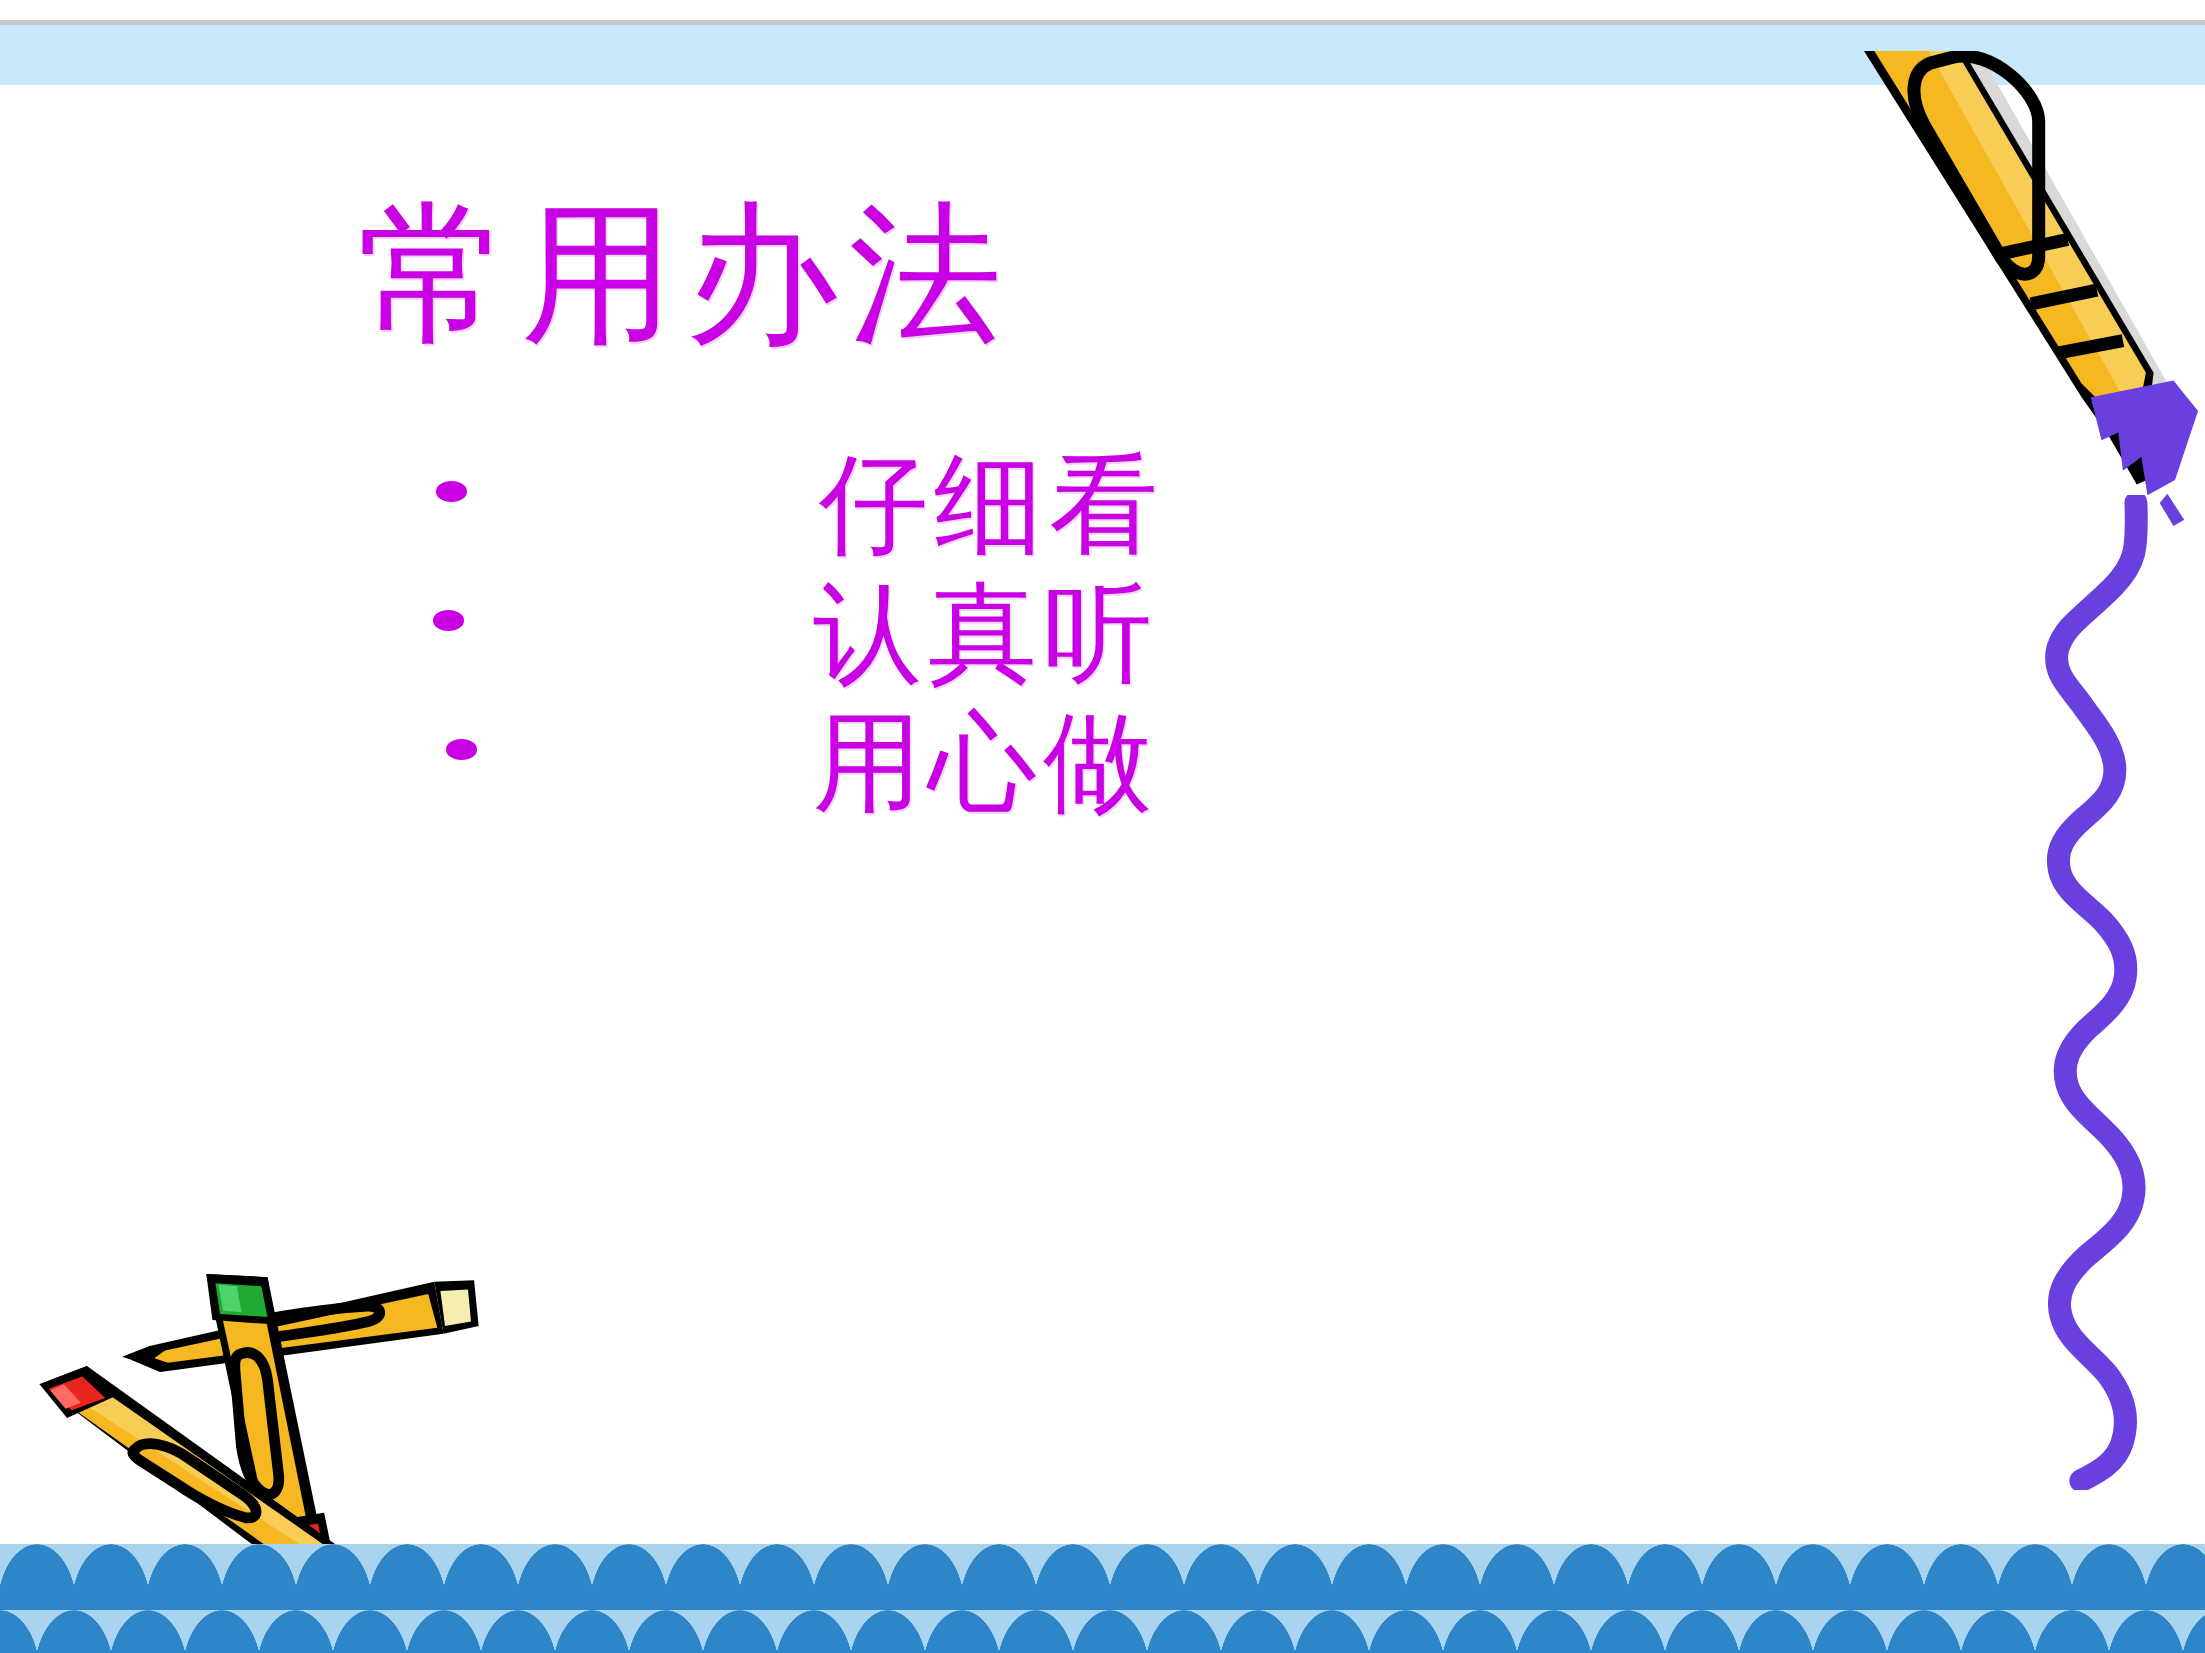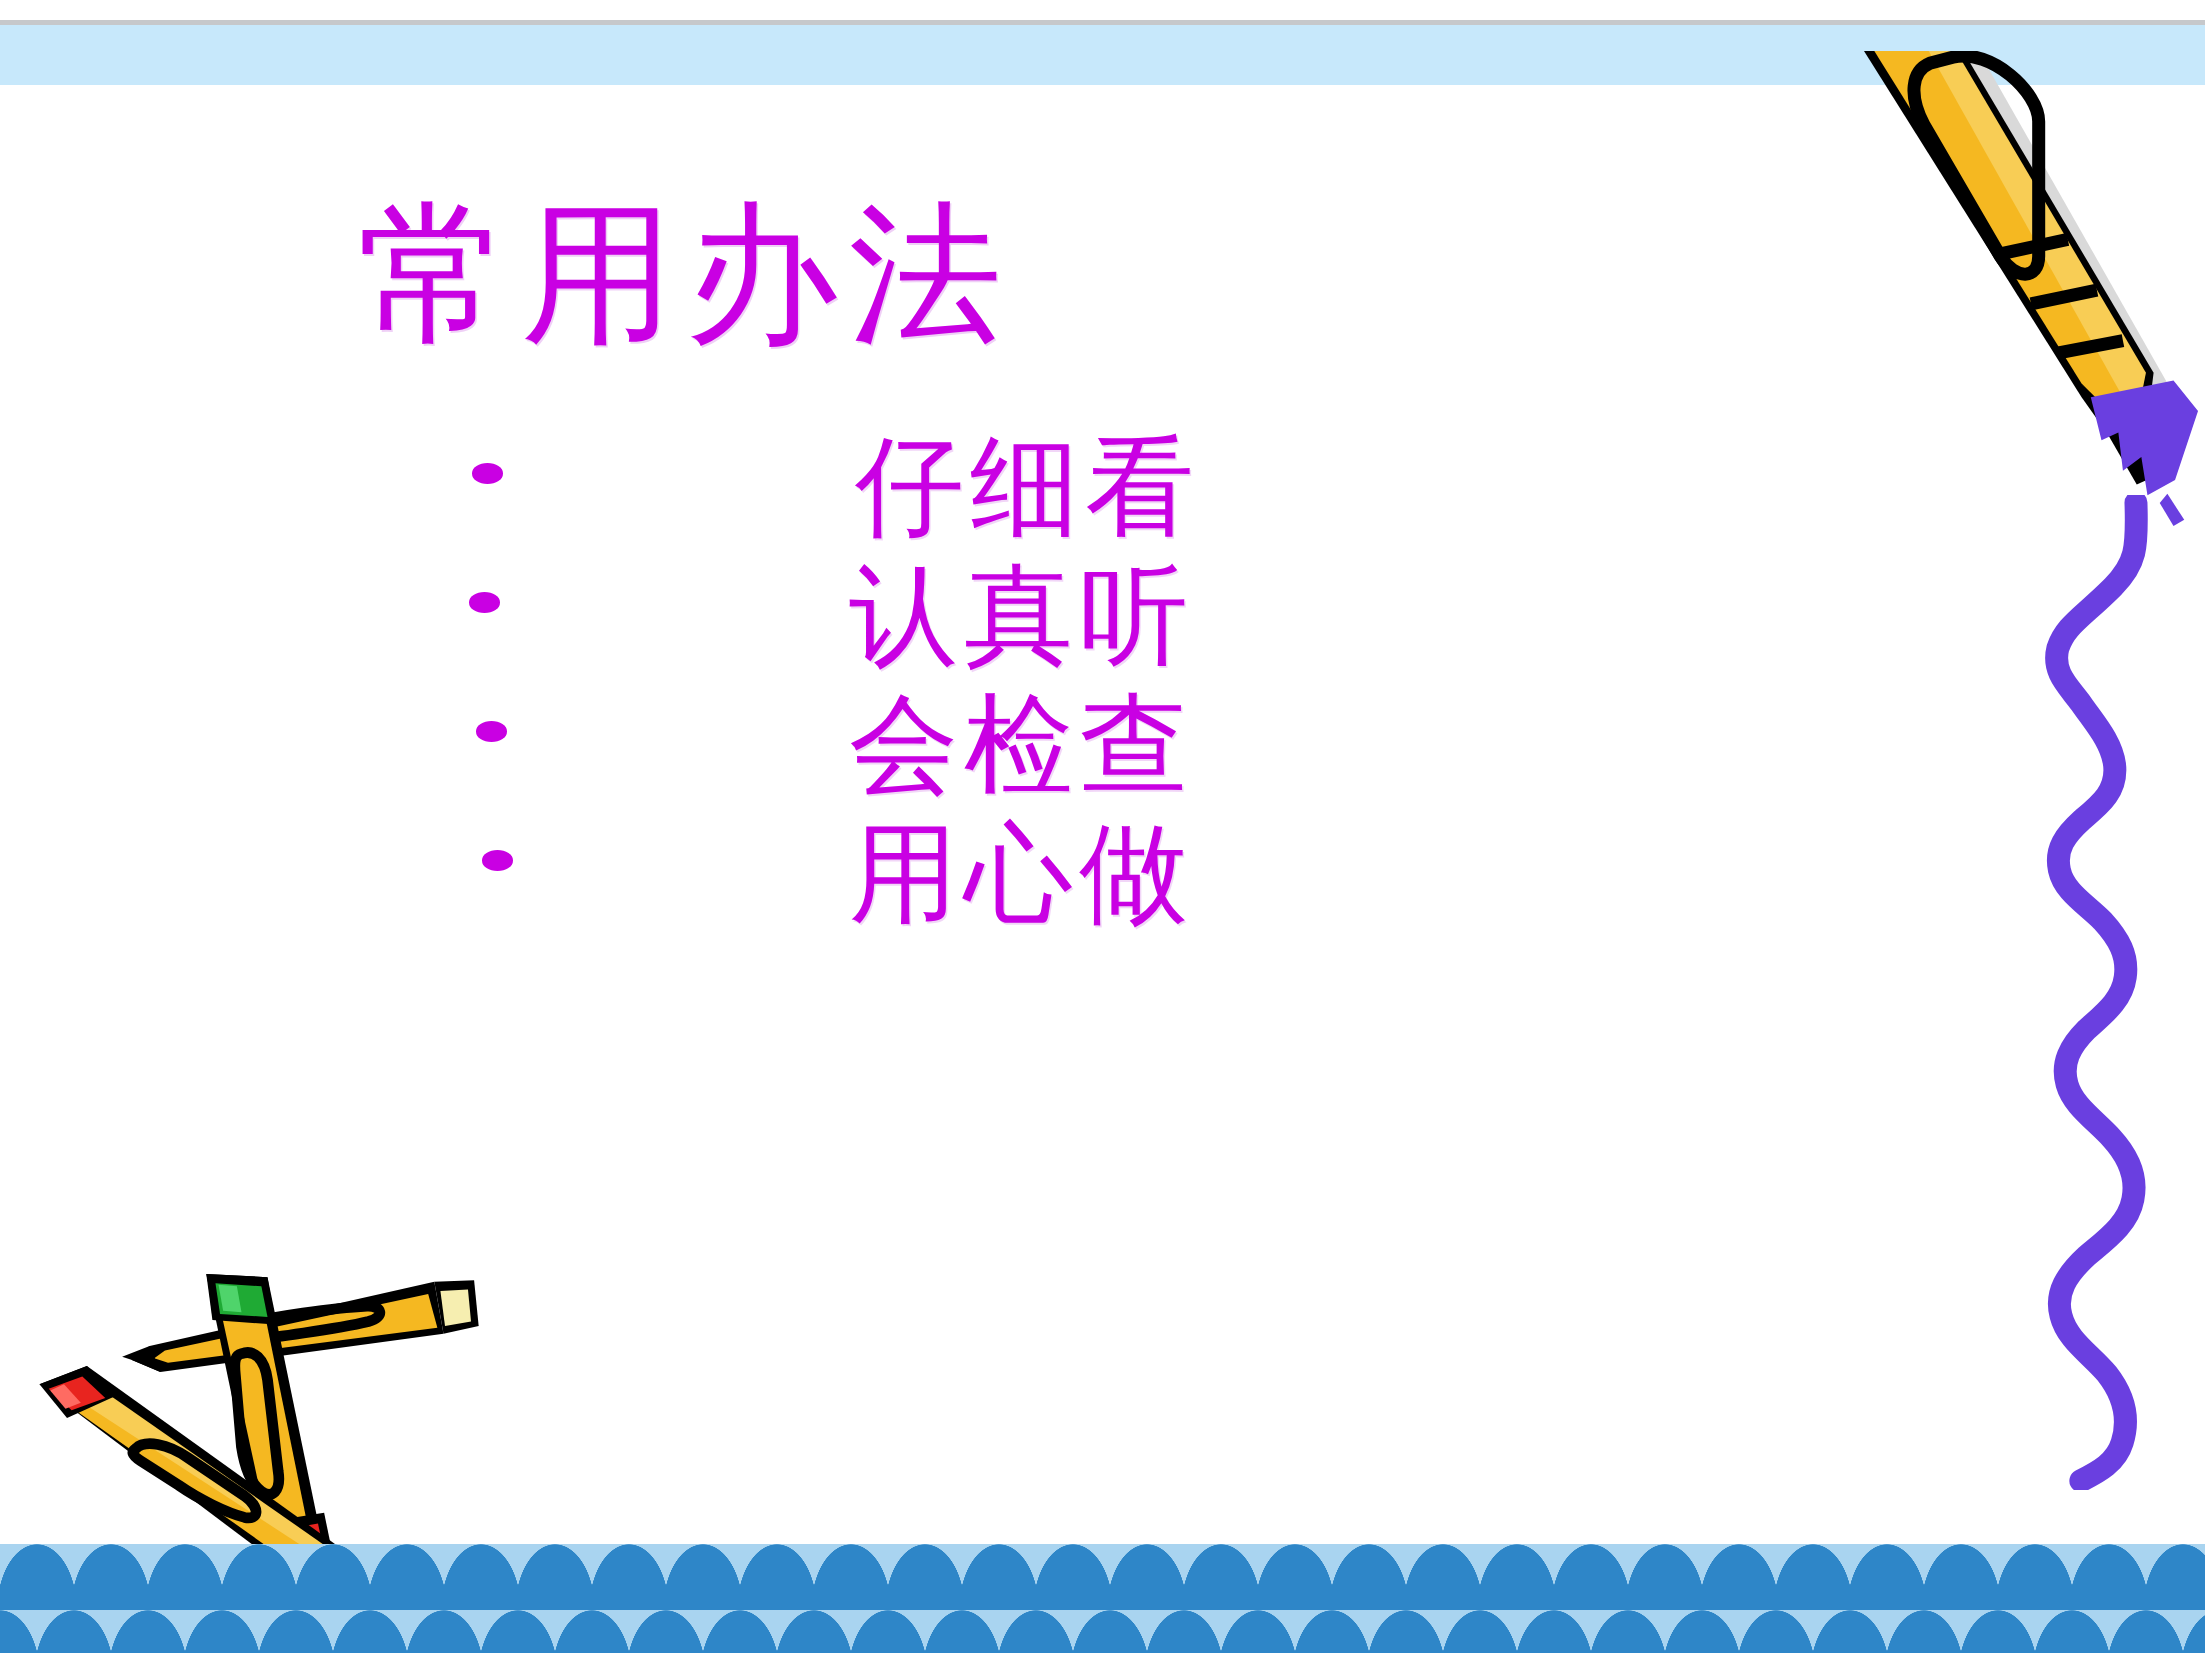--- a/index.html
+++ b/index.html
@@ -47,23 +47,22 @@
     letter-spacing:10.7px;
     color:#c900e3;
     white-space:nowrap;
     font-weight:400;
     text-shadow:1.5px 1.5px 0 rgba(210,120,230,0.35);
   }
 
   
   .bullet-list {
     position:absolute;
-    left:0; top:426px;
+    left:0; top:444px;
     width:1751px;
-    padding-left:36px;
   }
   .bullet-row {
     position:relative;
     height:129px;
   }
   .bullet-dot {
     position:absolute;
     width:31px; height:20.7px;
     border-radius:50%;
     background:#c900e3;
@@ -212,24 +211,20 @@
     <div class="bullet-row r0">
       <span class="bullet-dot"></span>
       <span class="bullet-text">仔细看</span>
     </div>
 
     <div class="bullet-row r1">
       <span class="bullet-dot"></span>
       <span class="bullet-text">认真听</span>
     </div>
 
-    <div class="bullet-row r2">
-      <span class="bullet-dot"></span>
-      <span class="bullet-text">会检查</span>
-    </div>
 
     <div class="bullet-row r3">
       <span class="bullet-dot"></span>
       <span class="bullet-text">用心做</span>
     </div>
 
 
 
   </div>
 

